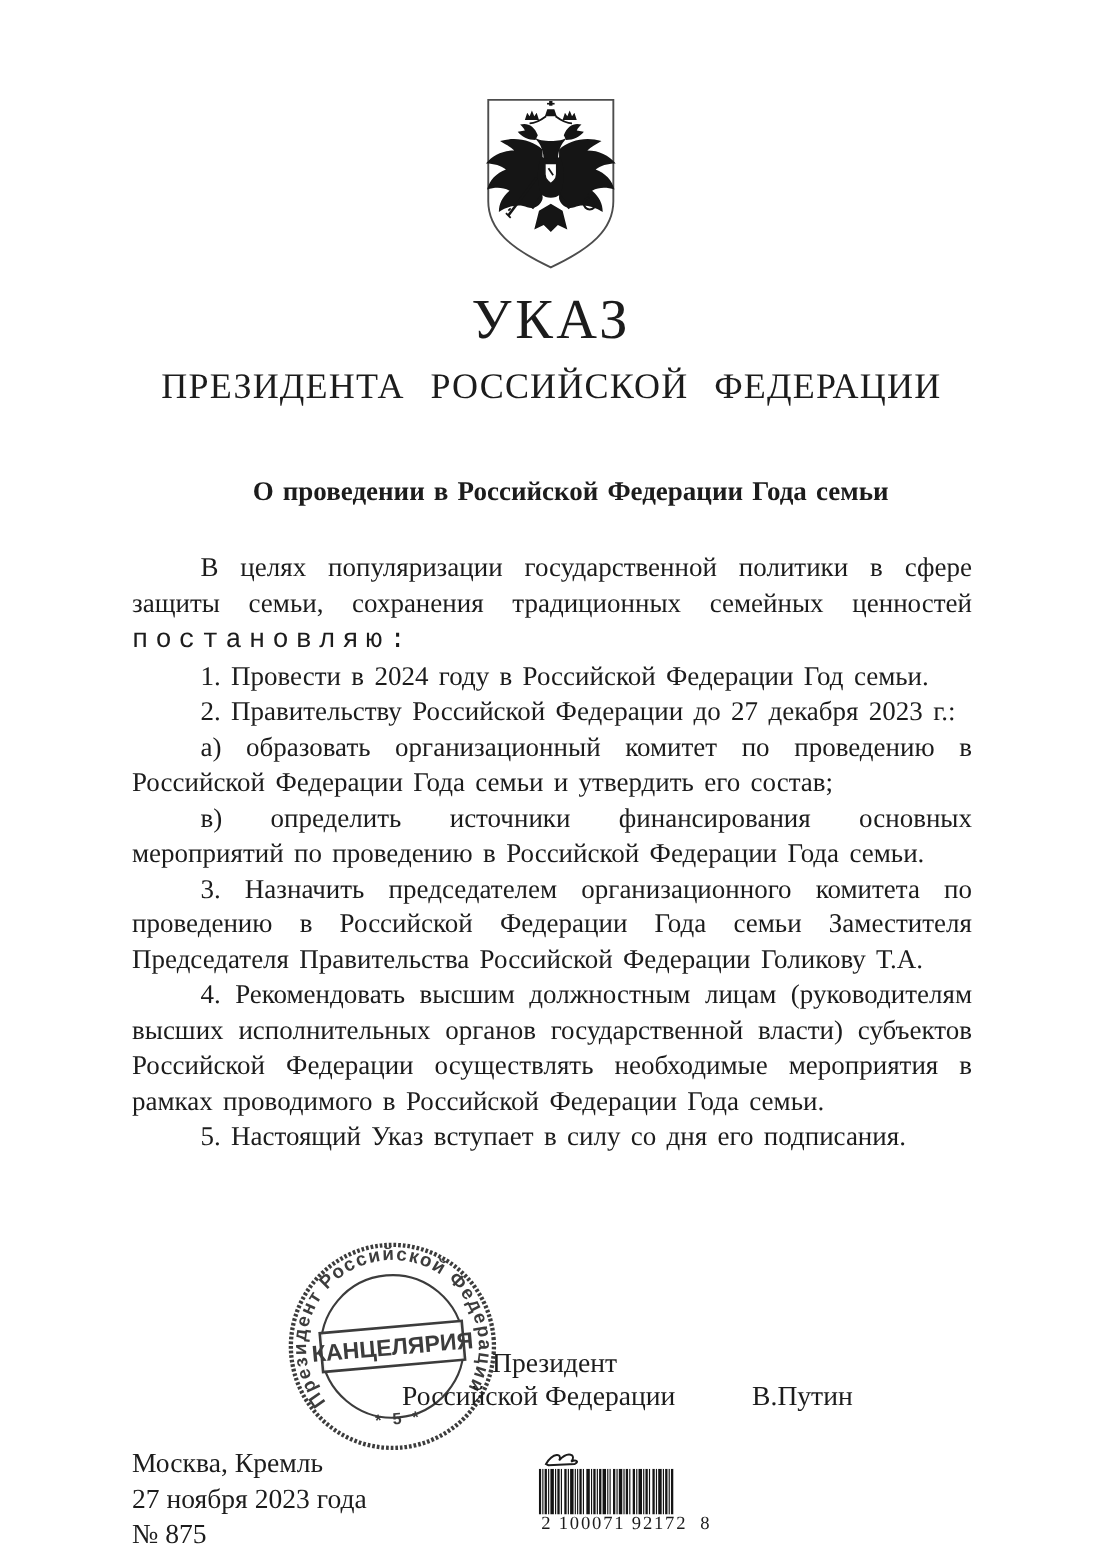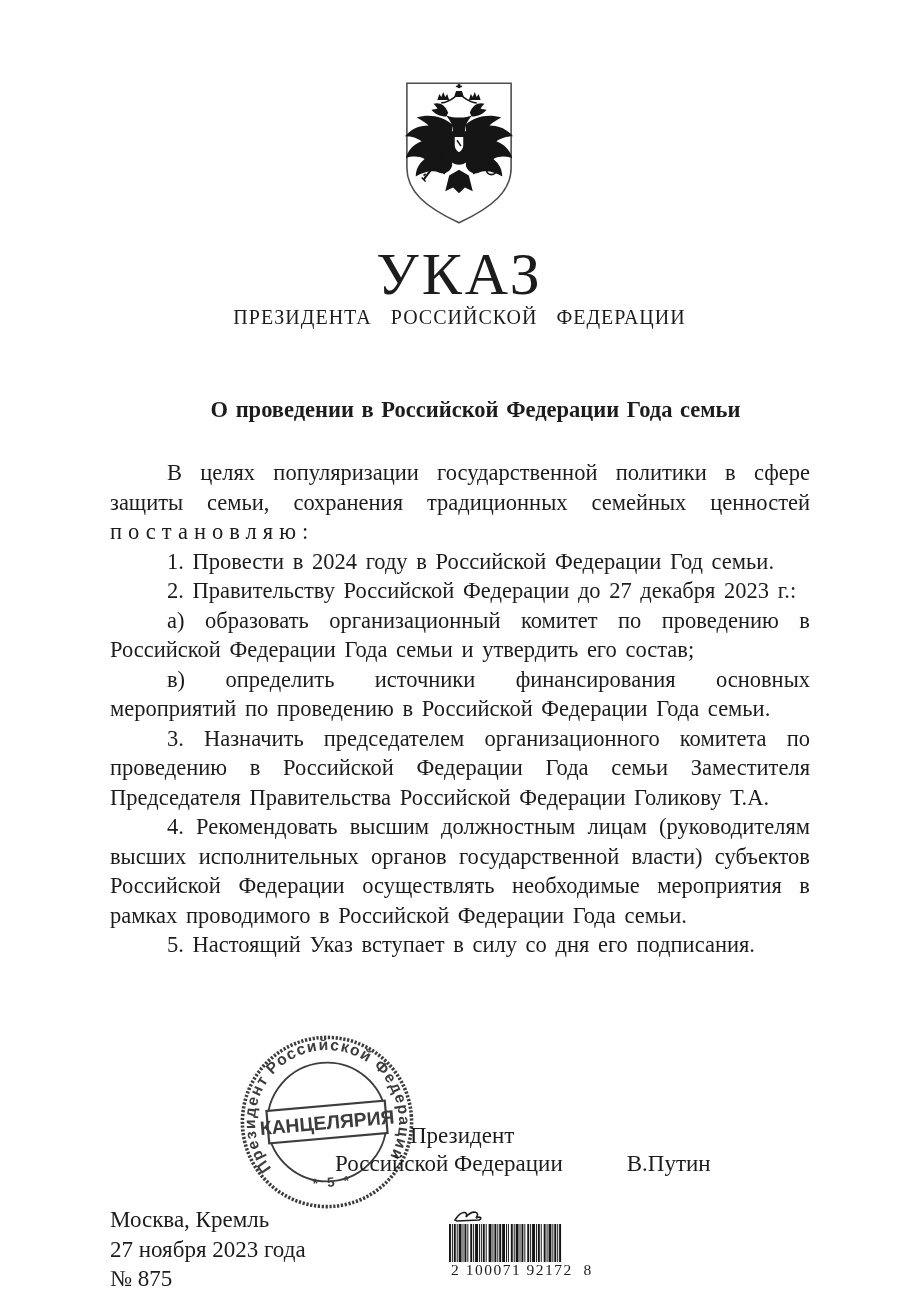--- a/index.html
+++ b/index.html
@@ -17,28 +17,28 @@
   .emblem {
     position: absolute;
     left: 400px; top: 79px;
     width: 118px; height: 148px;
   }
   
   .doc-type {
     position: absolute;
     left: 0; top: 240px; width: 100%;
     text-align: center;
-    font-size: 60px;
+    font-size: 47px;
     letter-spacing: 3px;
   }
   .issuer {
     position: absolute;
     left: 0; top: 306px; width: 100%;
     text-align: center;
-    font-size: 20px;
+    font-size: 30px;
     letter-spacing: 1px;
     word-spacing: 13px;
   }
   .subject {
     position: absolute;
     left: 0; top: 397px; width: 100%;
     text-align: center;
     font-size: 22.5px;
     font-weight: bold;
     word-spacing: 2px;
@@ -48,21 +48,21 @@
   .body-text {
     position: absolute;
     left: 110px; top: 458px;
     width: 700px;
     font-size: 22.5px;
     line-height: 29.5px;
     text-align: justify;
     word-spacing: 3px;
   }
   .body-text p { text-indent: 57px; }
-  .decree-verb { letter-spacing: 6px; }
+  .decree-verb { letter-spacing: 6px; font-family: Liberation Mono, monospace; }
   
   .sig-line1 {
     position: absolute;
     left: 400px; top: 1123px;
     font-size: 23px;
     margin-left: 10px;
   }
   .sig-line2 {
     position: absolute;
     left: 335px; top: 1151px;

